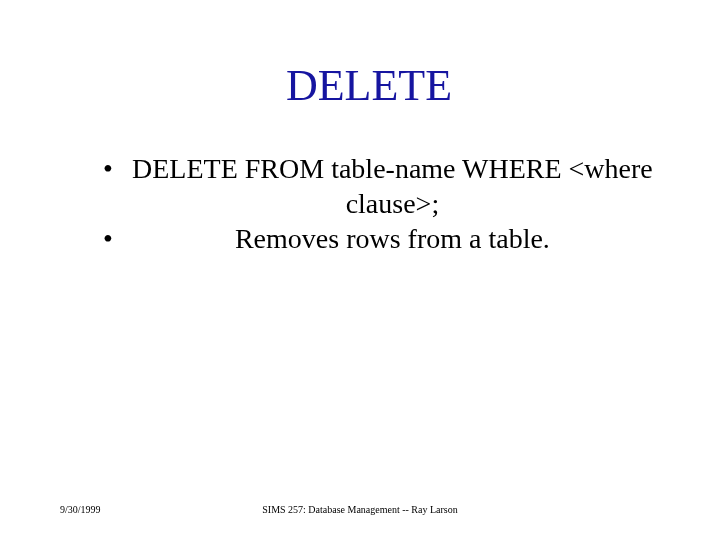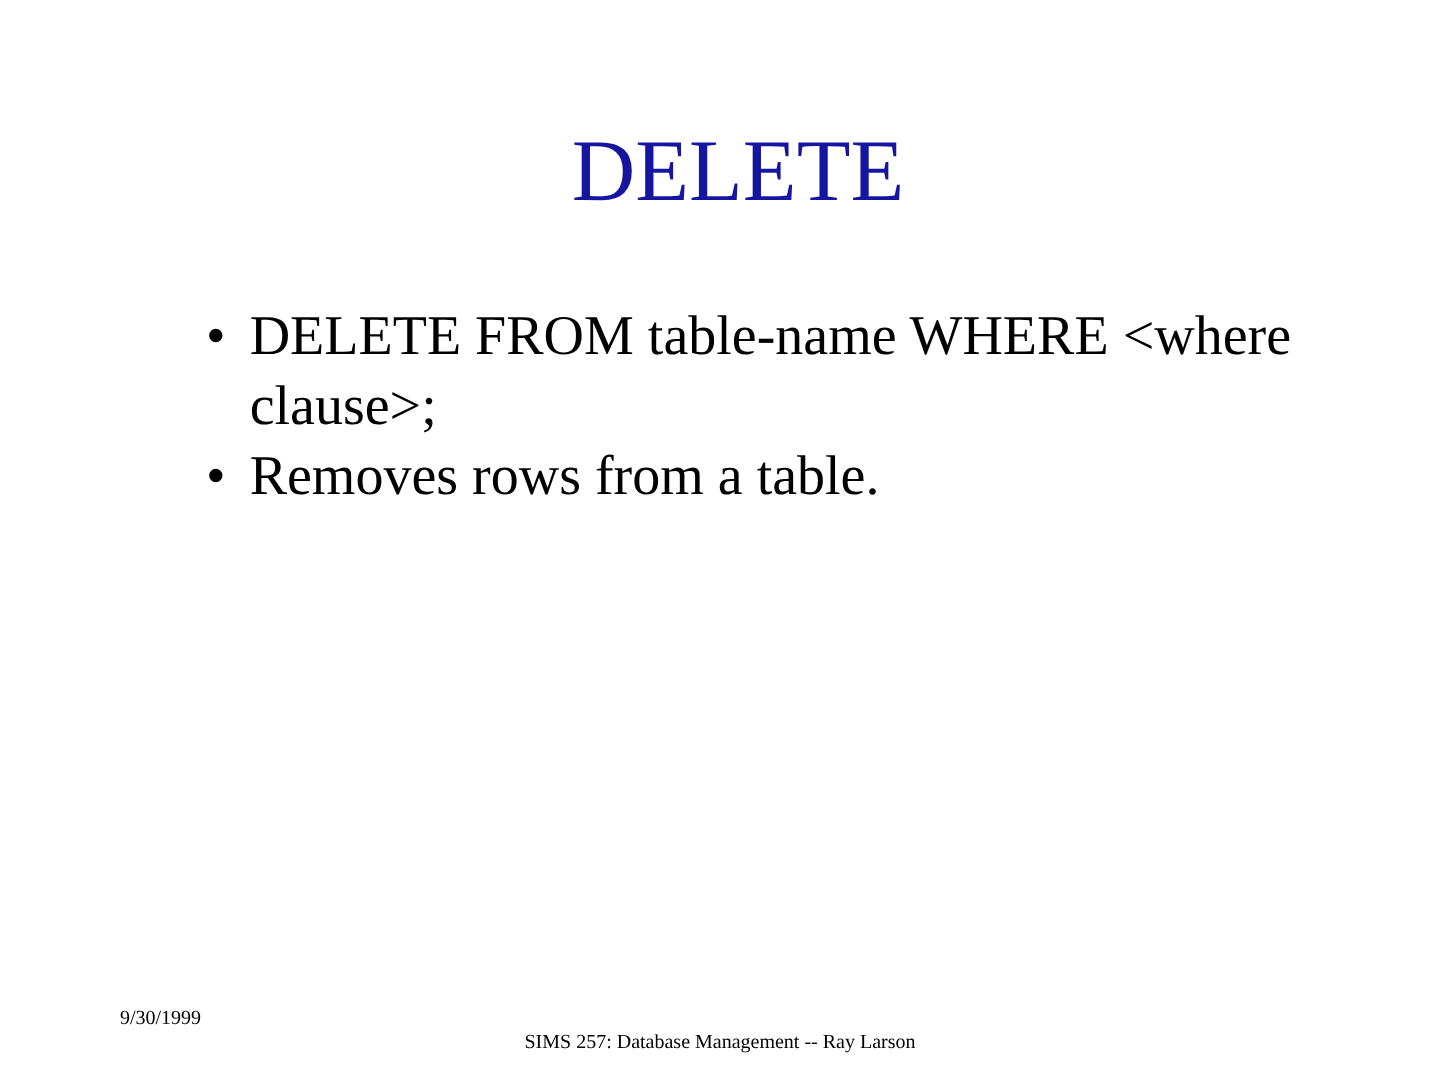--- a/index.html
+++ b/index.html
@@ -39,38 +39,38 @@
       color: #000000;
       line-height: 1.25;
     }
     .bullet-marker {
       color: #000000;
       margin-right: 12px;
       flex-shrink: 0;
     }
     .bullet-text {
       flex: 1;
+      text-align: center;
     }
     .footer {
       position: absolute;
       bottom: 25px;
       left: 60px;
       right: 60px;
       display: flex;
       justify-content: space-between;
       font-size: 10px;
       color: #000000;
       font-family: "Times New Roman", Times, serif;
       text-align: right;
     }
     .footer-center {
       position: absolute;
       left: 50%;
       transform: translateX(-50%);
-      margin-top: 12px;
     }
   </style>
 </head>
 <body>
 
 <div class="slide">
   <h1 class="title">DELETE</h1>
 
   <div class="content">
     <div class="bullet-item">

